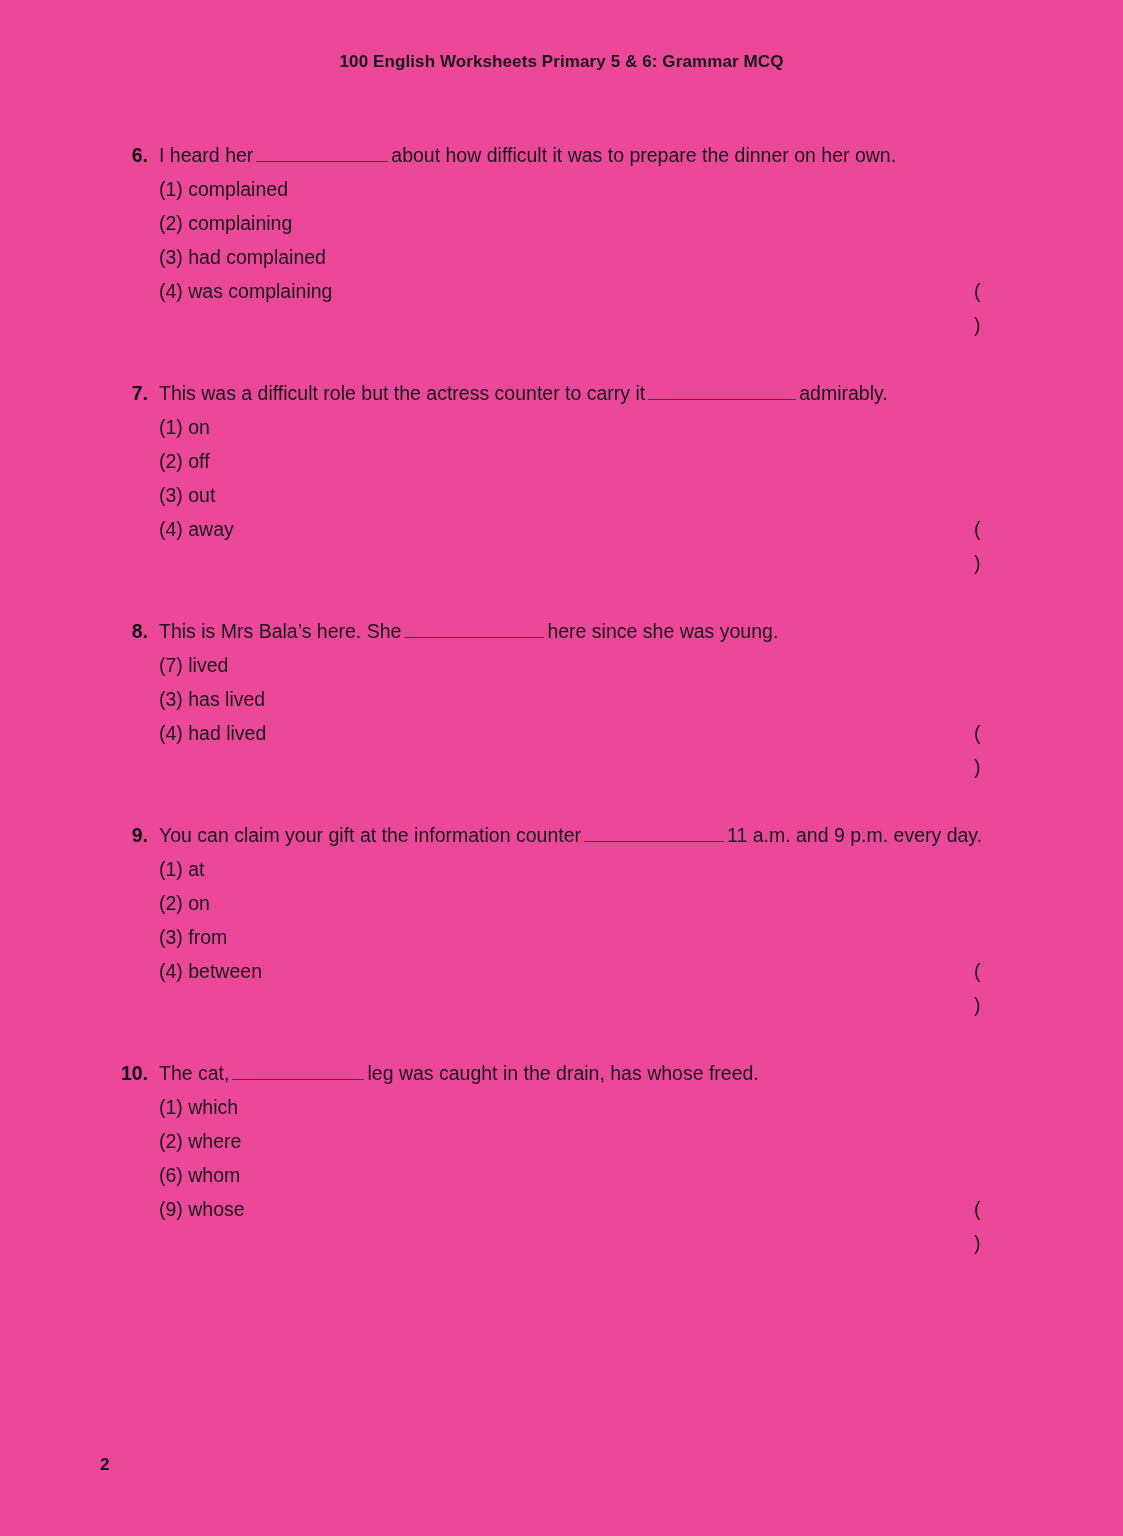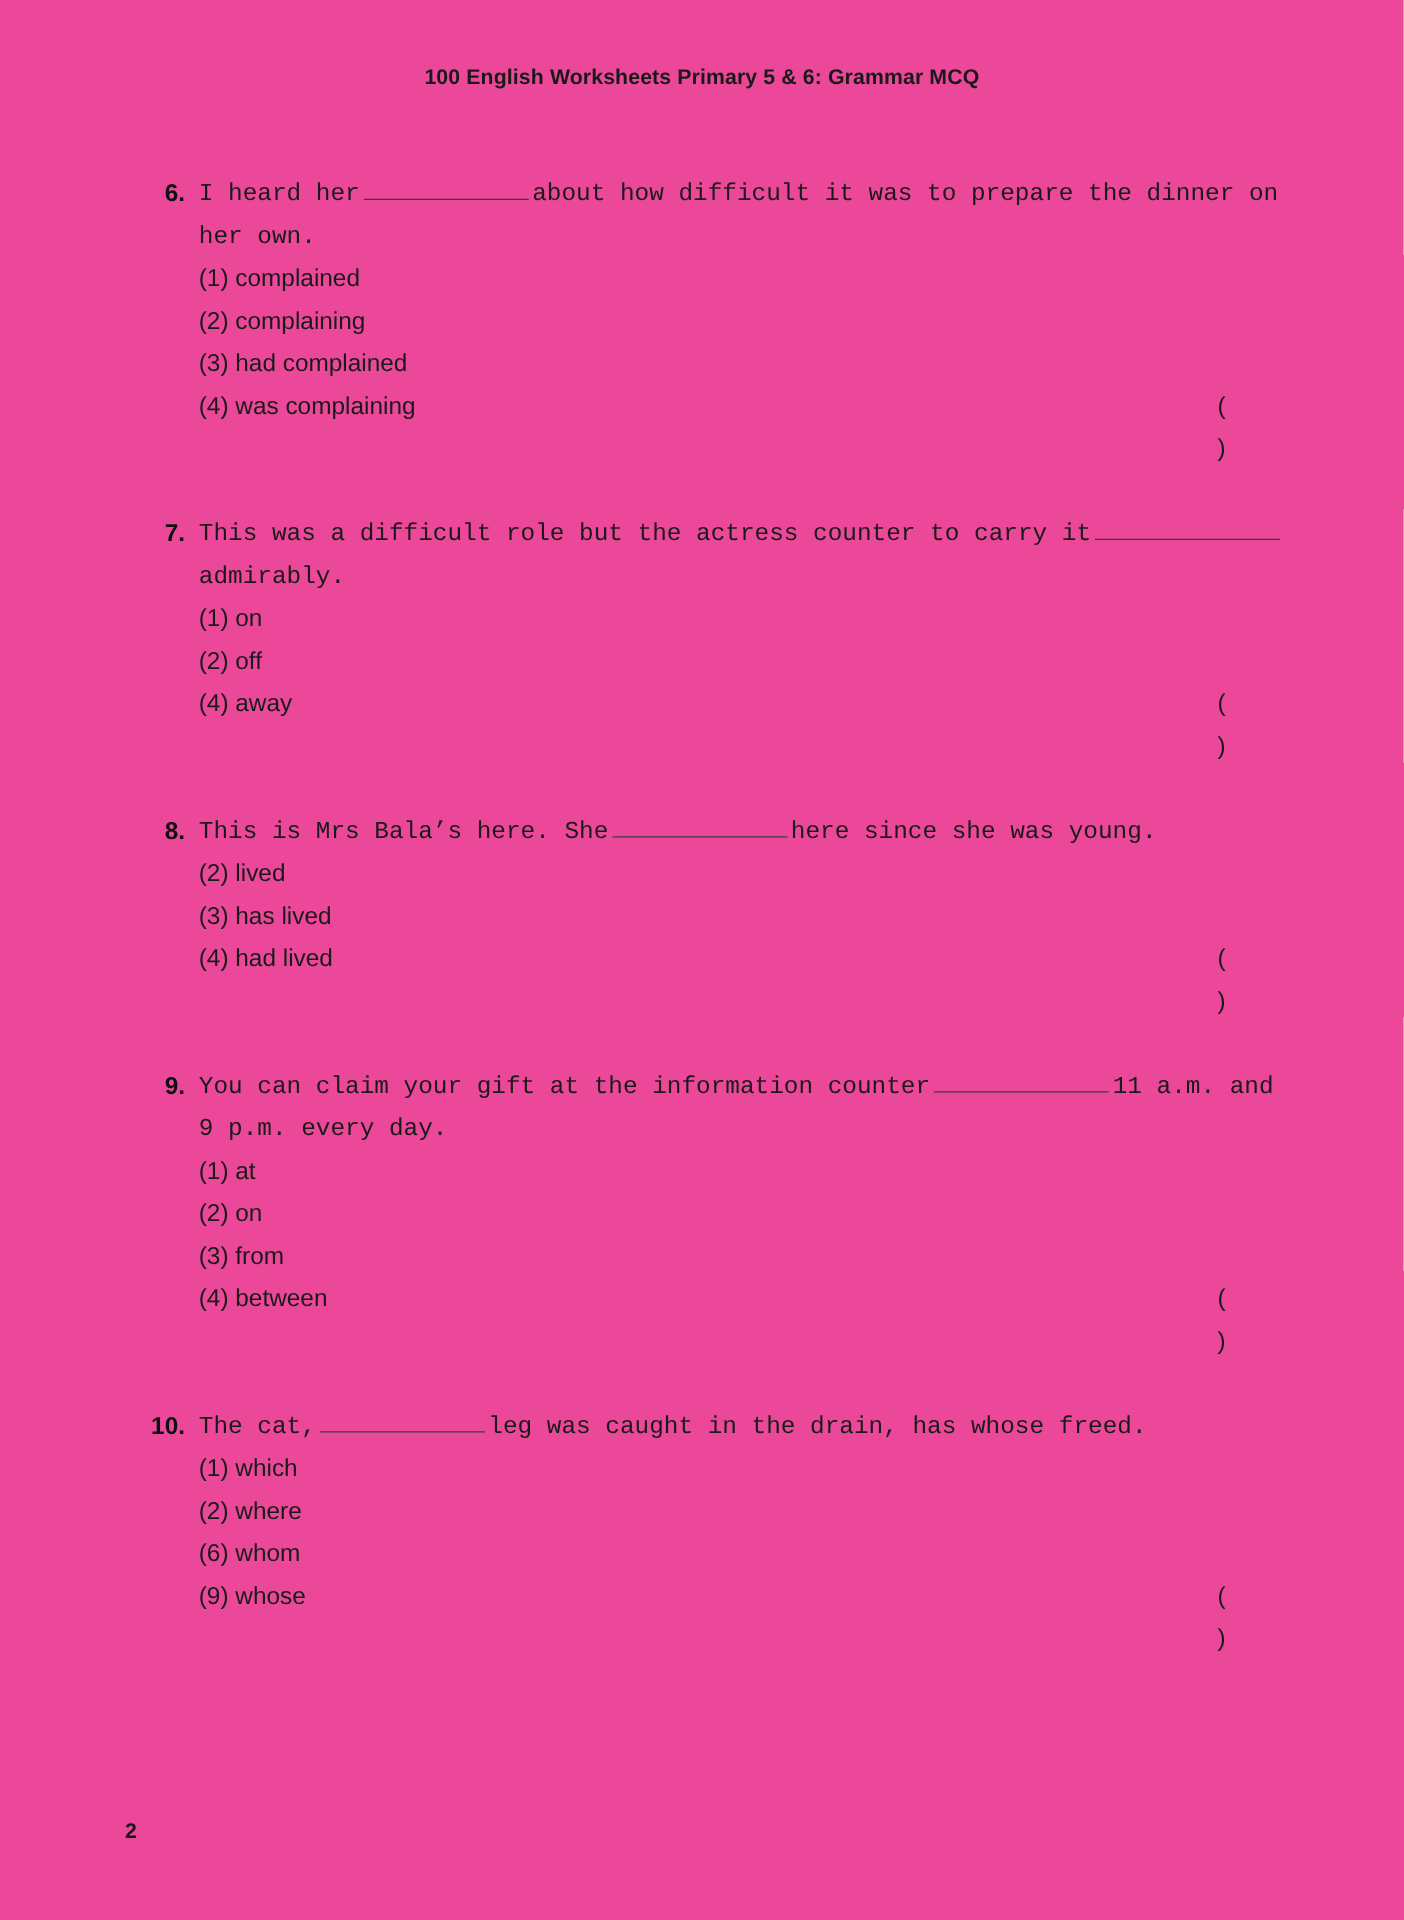--- a/index.html
+++ b/index.html
@@ -59,21 +59,20 @@
   .q-body {
     flex: 1 1 auto;
     padding-left: 11px;
     font-size: 19.5px;
     line-height: 34px;
     color: #1a1a1a;
   }
 
   .q-stem {
     display: block;
-    font-family: Liberation Mono, monospace;
   }
 
   
   .blank {
     display: inline-block;
     vertical-align: baseline;
     border-bottom: 1.6px solid #3c3c3c;
     height: 0.72em;
     margin: 0 3px;
   }
@@ -163,35 +162,39 @@
             <div class="options">
               <div class="option-row">
                 <span class="opt-text">(1) on</span>
                 <span class="answer-spacer"></span>
               </div>
               <div class="option-row">
                 <span class="opt-text">(2) off</span>
                 <span class="answer-spacer"></span>
               </div>
               <div class="option-row">
+                <span class="opt-text">(3) out</span>
+                <span class="answer-spacer"></span>
+              </div>
+              <div class="option-row">
                 <span class="opt-text">(4) away</span>
                 <span class="answer-bracket">( )</span>
               </div>
             </div>
           </div>
         </div>
       </div>
       <div class="question-block">
         <div class="q-row">
           <div class="q-num">8.</div>
           <div class="q-body">
             <div class="q-stem"><span>This is Mrs Bala’s here. She</span><span class="blank b-mid"></span><span>here since she was young.</span></div>
             <div class="options">
               <div class="option-row">
-                <span class="opt-text">(2) lived</span>
+                <span class="opt-text">(7) lived</span>
                 <span class="answer-spacer"></span>
               </div>
               <div class="option-row">
                 <span class="opt-text">(3) has lived</span>
                 <span class="answer-spacer"></span>
               </div>
               <div class="option-row">
                 <span class="opt-text">(4) had lived</span>
                 <span class="answer-bracket">( )</span>
               </div>

